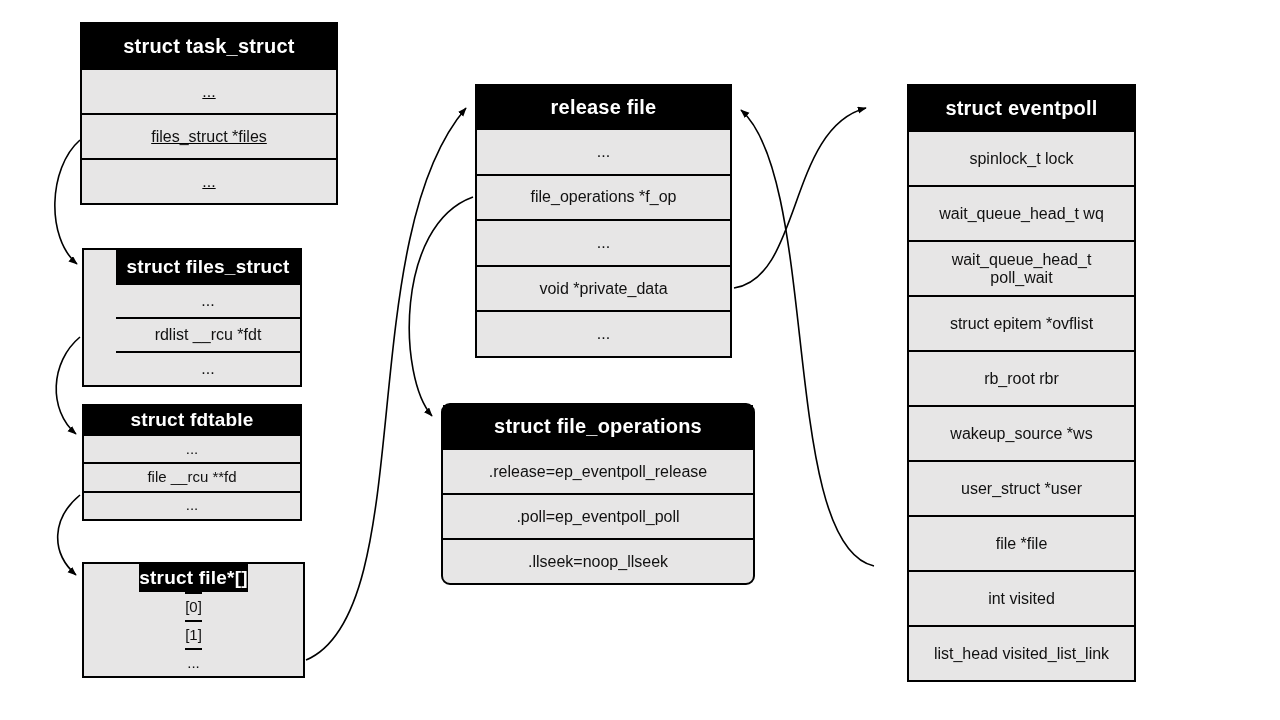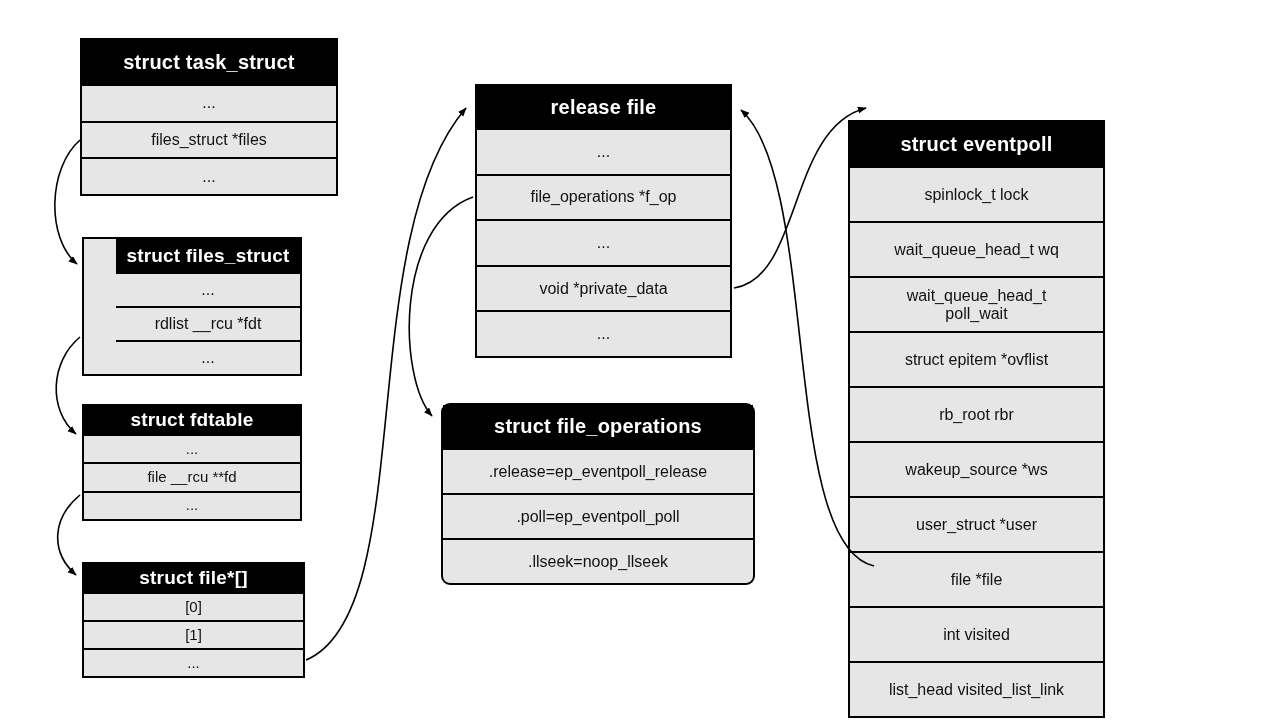--- a/index.html
+++ b/index.html
@@ -39,48 +39,48 @@
     </defs>
     <path d="M 80,140 C 48,168 46,238 77,264" fill="none" stroke="#000" stroke-width="1.6" marker-end="url(#ah)"></path>
     <path d="M 80,337 C 50,362 48,410 76,434" fill="none" stroke="#000" stroke-width="1.6" marker-end="url(#ah)"></path>
     <path d="M 80,495 C 52,518 50,552 76,575" fill="none" stroke="#000" stroke-width="1.6" marker-end="url(#ah)"></path>
     <path d="M 306,660 C 420,612 352,240 466,108" fill="none" stroke="#000" stroke-width="1.6" marker-end="url(#ah)"></path>
     <path d="M 473,197 C 395,225 398,378 432,416" fill="none" stroke="#000" stroke-width="1.6" marker-end="url(#ah)"></path>
     <path d="M 734,288 C 802,278 788,128 866,108" fill="none" stroke="#000" stroke-width="1.6" marker-end="url(#ah)"></path>
     <path d="M 874,566 C 780,545 820,180 741,110" fill="none" stroke="#000" stroke-width="1.6" marker-end="url(#ah)"></path>
   </svg>
 
-  <div class="box" style="left:80px; top:38px; width:258px; height:158px;">
+  <div class="box" style="left:80px; top:22px; width:258px; height:183px;text-decoration:underline;">
     <div class="box-header" style="flex-basis:44px; font-size:20px;">struct task_struct</div>
     <div class="box-rows" style="font-size:16px;">
         <div class="box-row">...</div>
         <div class="box-row">files_struct *files</div>
         <div class="box-row">...</div>
       </div>
   </div>
 
-  <div class="box" style="left:82px; top:237px; width:220px; height:139px;padding-left:32px;">
+  <div class="box" style="left:82px; top:248px; width:220px; height:139px;padding-left:32px;">
     <div class="box-header" style="flex-basis:33px; font-size:19px;">struct files_struct</div>
     <div class="box-rows" style="font-size:16px;">
         <div class="box-row">...</div>
         <div class="box-row">rdlist __rcu *fdt</div>
         <div class="box-row">...</div>
       </div>
   </div>
 
   <div class="box" style="left:82px; top:404px; width:220px; height:117px;">
     <div class="box-header" style="flex-basis:28px; font-size:19px;">struct fdtable</div>
     <div class="box-rows" style="font-size:15px;">
         <div class="box-row">...</div>
         <div class="box-row">file __rcu **fd</div>
         <div class="box-row">...</div>
       </div>
   </div>
 
-  <div class="box" style="left:82px; top:562px; width:223px; height:116px;">
+  <div class="box" style="left:82px; top:562px; width:223px; height:116px;align-items:center;">
     <div class="box-header" style="flex-basis:28px; font-size:19px;">struct file*[]</div>
     <div class="box-rows" style="font-size:15px;">
         <div class="box-row">[0]</div>
         <div class="box-row">[1]</div>
         <div class="box-row">...</div>
       </div>
   </div>
 
   <div class="box" style="left:475px; top:84px; width:257px; height:274px;">
     <div class="box-header" style="flex-basis:42px; font-size:20px;">release file</div>
@@ -95,21 +95,21 @@
 
   <div class="box" style="left:441px; top:403px; width:314px; height:182px;border-radius:9px;">
     <div class="box-header" style="flex-basis:43px; font-size:20px;">struct file_operations</div>
     <div class="box-rows" style="font-size:16px;">
         <div class="box-row">.release=ep_eventpoll_release</div>
         <div class="box-row">.poll=ep_eventpoll_poll</div>
         <div class="box-row">.llseek=noop_llseek</div>
       </div>
   </div>
 
-  <div class="box" style="left:848px; top:84px; width:257px; height:598px;margin-top:36px;">
+  <div class="box" style="left:907px; top:84px; width:229px; height:598px;">
     <div class="box-header" style="flex-basis:44px; font-size:20px;">struct eventpoll</div>
     <div class="box-rows" style="font-size:16px;">
         <div class="box-row">spinlock_t lock</div>
         <div class="box-row">wait_queue_head_t wq</div>
         <div class="box-row">wait_queue_head_t
 poll_wait</div>
         <div class="box-row">struct epitem *ovflist</div>
         <div class="box-row">rb_root rbr</div>
         <div class="box-row">wakeup_source *ws</div>
         <div class="box-row">user_struct *user</div>

